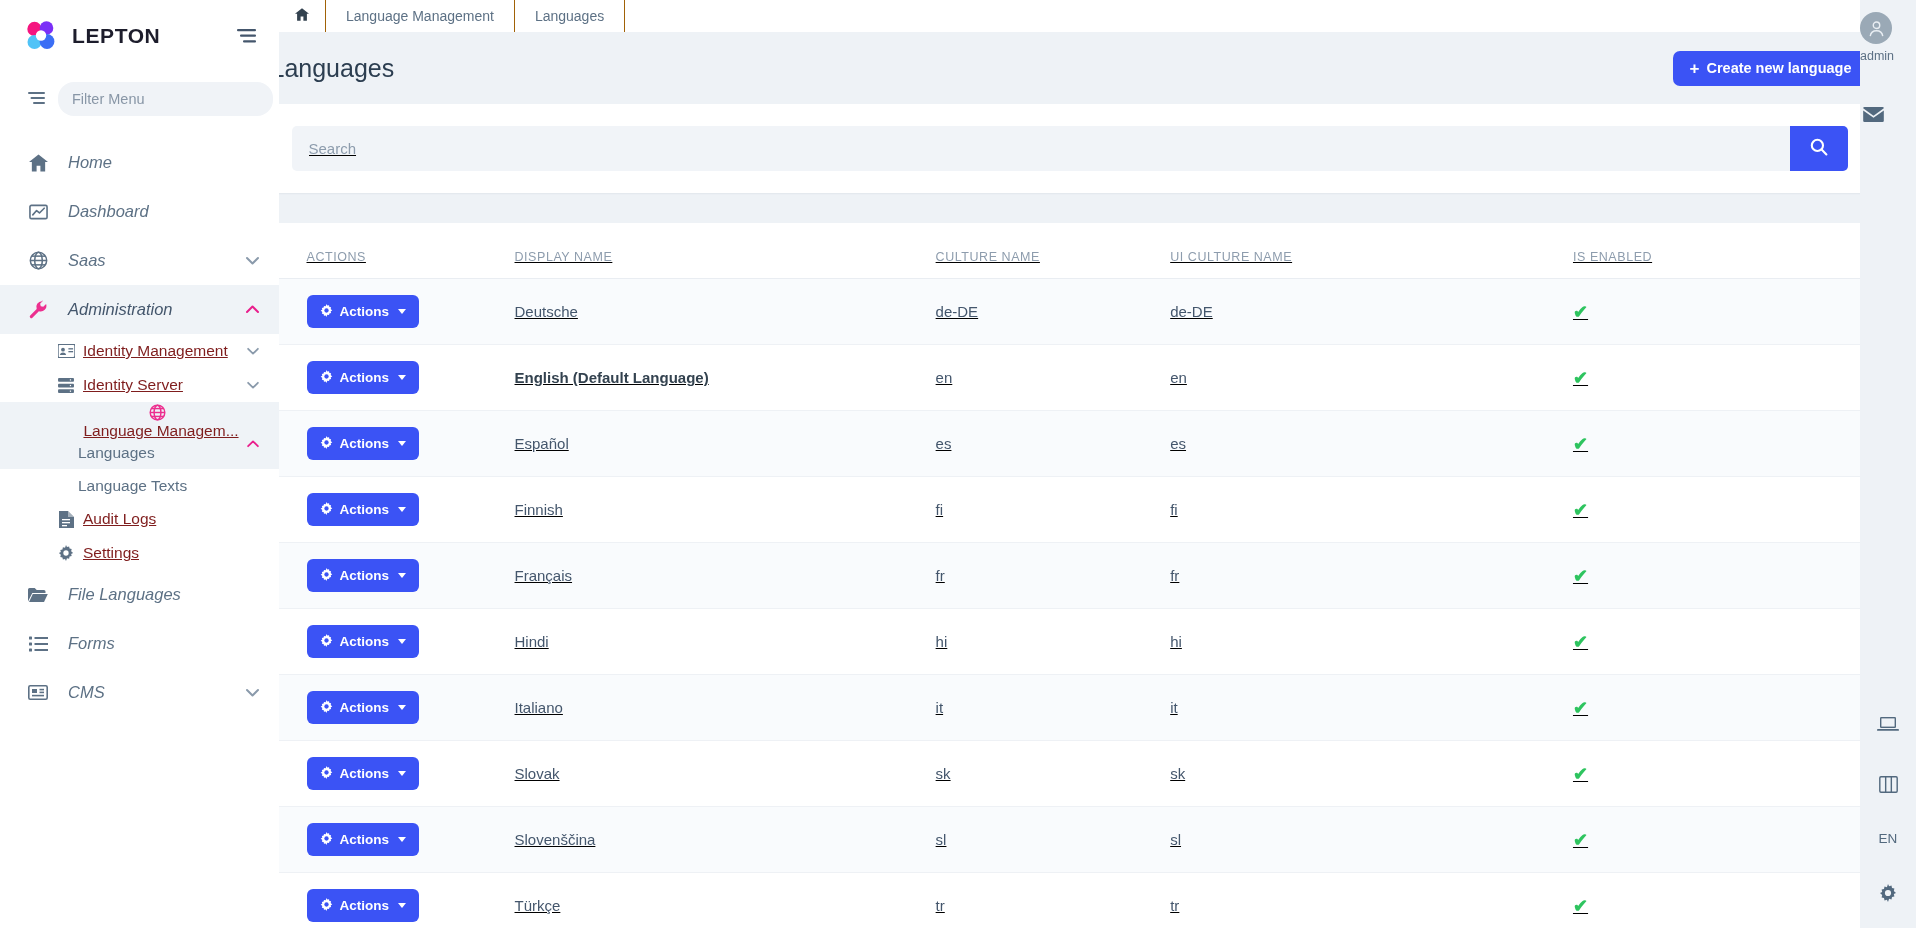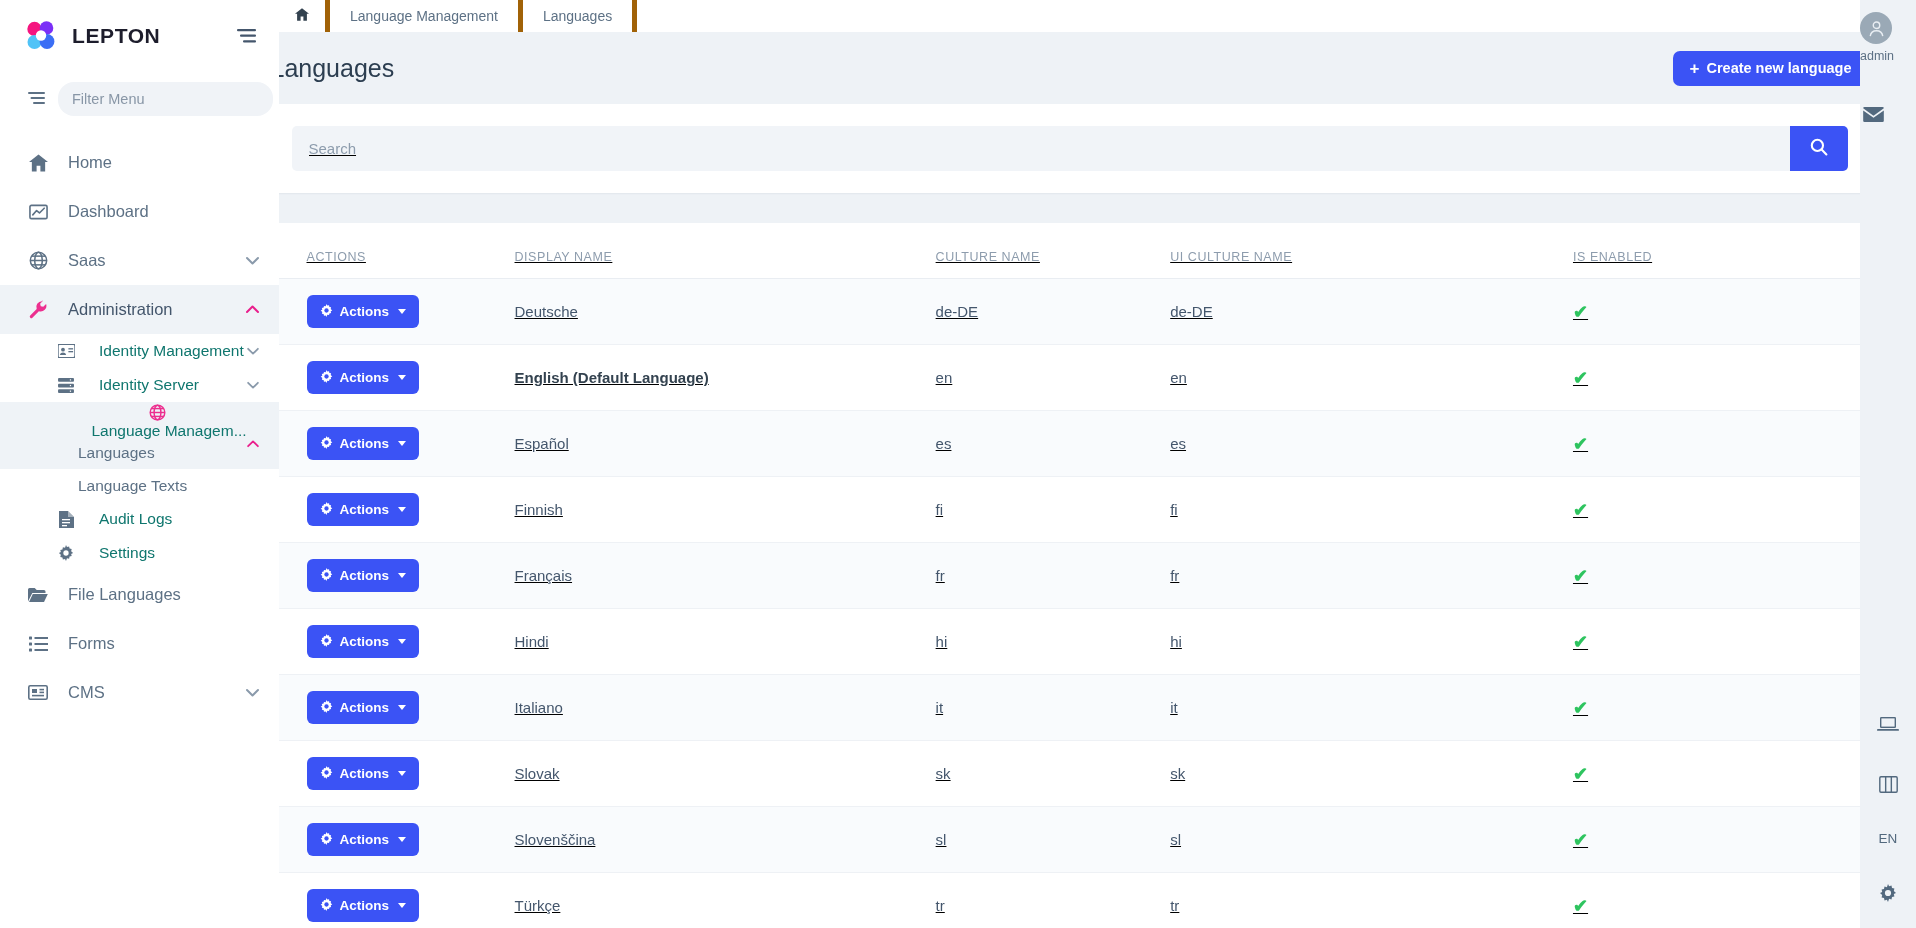--- a/index.html
+++ b/index.html
@@ -42,20 +42,21 @@
     font-family: "Liberation Sans", sans-serif;
     outline: none;
   }
   .filter-input::placeholder { color: #8896a6; }
 
   .nav { padding-top: 8px; }
   .nav-item {
     display: flex; align-items: center; height: 49px;
     padding: 0 20px 0 26px; cursor: pointer; gap: 0;
     position: relative;
+    font-style: italic;
   }
   .nav-item .ico {
     width: 24px; flex: 0 0 24px; display: flex;
     align-items: center; justify-content: center;
     color: #5d7185;
   }
   .nav-item .lbl {
     font-size: 16.5px; color: #5d7185; margin-left: 18px;
     white-space: nowrap;
   }
@@ -69,21 +70,21 @@
   .sub-item {
     display: flex; align-items: center; height: 34px;
     padding: 0 20px 0 56px; cursor: pointer;
   }
   .sub-item .ico {
     width: 20px; flex: 0 0 20px; display: flex;
     align-items: center; justify-content: center;
     color: #5d7185;
   }
   .sub-item .lbl {
-    font-size: 15.5px; color: #0f766e; margin-left: 23px; white-space: nowrap;
+    font-size: 15.5px; color: #7f1d1d; margin-left: 7px; white-space: nowrap; text-decoration: underline;
   }
   .sub-item.pink .ico { color: #ec2f8f; }
   .sub-item.active { background: #eff3f7; flex-direction: column; }
   .sub-item .chev { margin-left: auto; color: #e91e8c; display: flex; }
 
   .sub2-item {
     display: flex; align-items: center; height: 33px;
     padding: 0 20px 0 78px; cursor: pointer;
   }
   .sub2-item .lbl { font-size: 15.5px; color: #5d7185; }
@@ -95,21 +96,21 @@
     display: flex; flex-direction: column; overflow: hidden;
     position: relative;
   }
   .topbar {
     height: 32px; background: #ffffff; display: flex; align-items: stretch;
     flex: 0 0 32px;
   }
   .crumb {
     display: flex; align-items: center; justify-content: center;
     padding: 0 20px; font-size: 14px; color: #5d7185;
-    border-right: 5px solid #a16207; cursor: pointer; white-space: nowrap;
+    border-right: 1px solid #a16207; cursor: pointer; white-space: nowrap;
   }
   .crumb.home { padding: 0 16px; color: #33424f; }
   .topbar-rest { flex: 1; }
 
   .content-scroll {
     flex: 1; overflow: hidden; padding: 0;
     display: flex; flex-direction: column; align-items: center;
   }
   .page-wrap { width: 1602px; }
 

